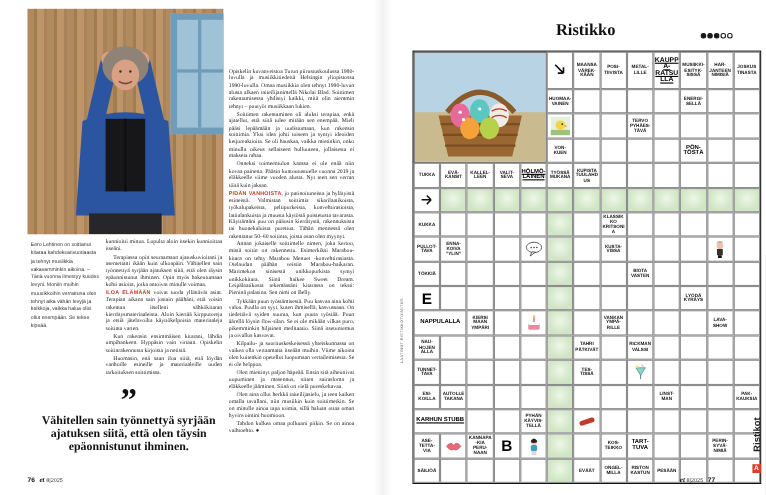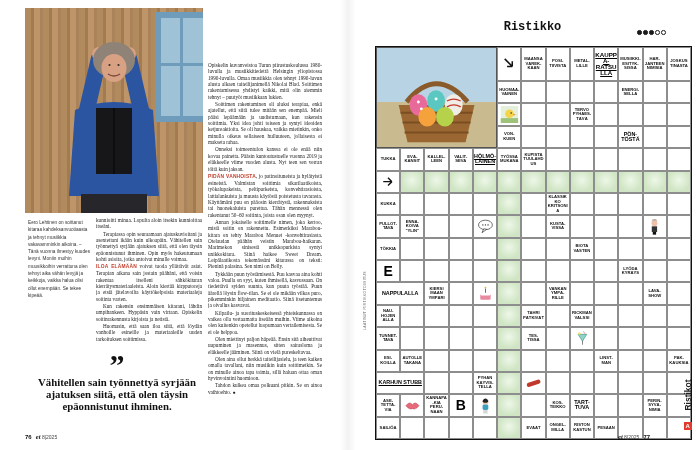--- a/index.html
+++ b/index.html
@@ -26,21 +26,21 @@
   #col2{left:208px;top:62px;width:114px;height:374px;overflow:hidden;}
   .pullquote{position:absolute;left:26px;top:356px;width:182px;text-align:center;}
   .pq-mark{font-size:30px;font-weight:bold;line-height:0.6;color:#111;font-family:"Liberation Serif",serif;}
   .pq-text{font-size:10.8px;font-weight:bold;line-height:1.12;color:#111;margin-top:2px;}
   .footer{position:absolute;bottom:10px;font-family:"Liberation Sans",sans-serif;font-size:5px;color:#444;}
   .pagenum{font-weight:bold;font-size:6px;color:#111;}
   .brand-et{font-family:"Liberation Serif",serif;font-style:italic;font-weight:bold;font-size:6.5px;color:#111;}
 
   
   .rtitle{position:absolute;left:375px;top:20px;width:315px;text-align:center;
-          font-size:12px;font-weight:bold;font-family:Liberation Mono, monospace;color:#111;}
+          font-size:15px;font-weight:bold;font-family:Liberation Serif, serif;color:#111;}
   .dots{position:absolute;left:637px;top:30px;display:flex;gap:1.5px;}
   .dot{width:4.6px;height:4.6px;border-radius:50%;border:0.8px solid #1a1a1a;box-sizing:border-box;}
   .dot.on{background:#1a1a1a;}
   .grid{position:absolute;left:375px;top:46px;width:315px;height:392px;border:1.6px solid #111;
         box-sizing:content-box;background:#fff;}
   .cell{position:absolute;box-sizing:border-box;border:0.5px solid #8d8d8d;overflow:hidden;
         display:flex;align-items:center;justify-content:center;text-align:center;}
   .cell.clue{font-family:"Liberation Sans",sans-serif;font-size:4.2px;font-weight:bold;
              line-height:1.08;color:#111;padding:0.5px;word-break:break-word;}
   .cell.clueB{font-family:"Liberation Sans",sans-serif;font-size:5.4px;font-weight:bold;

